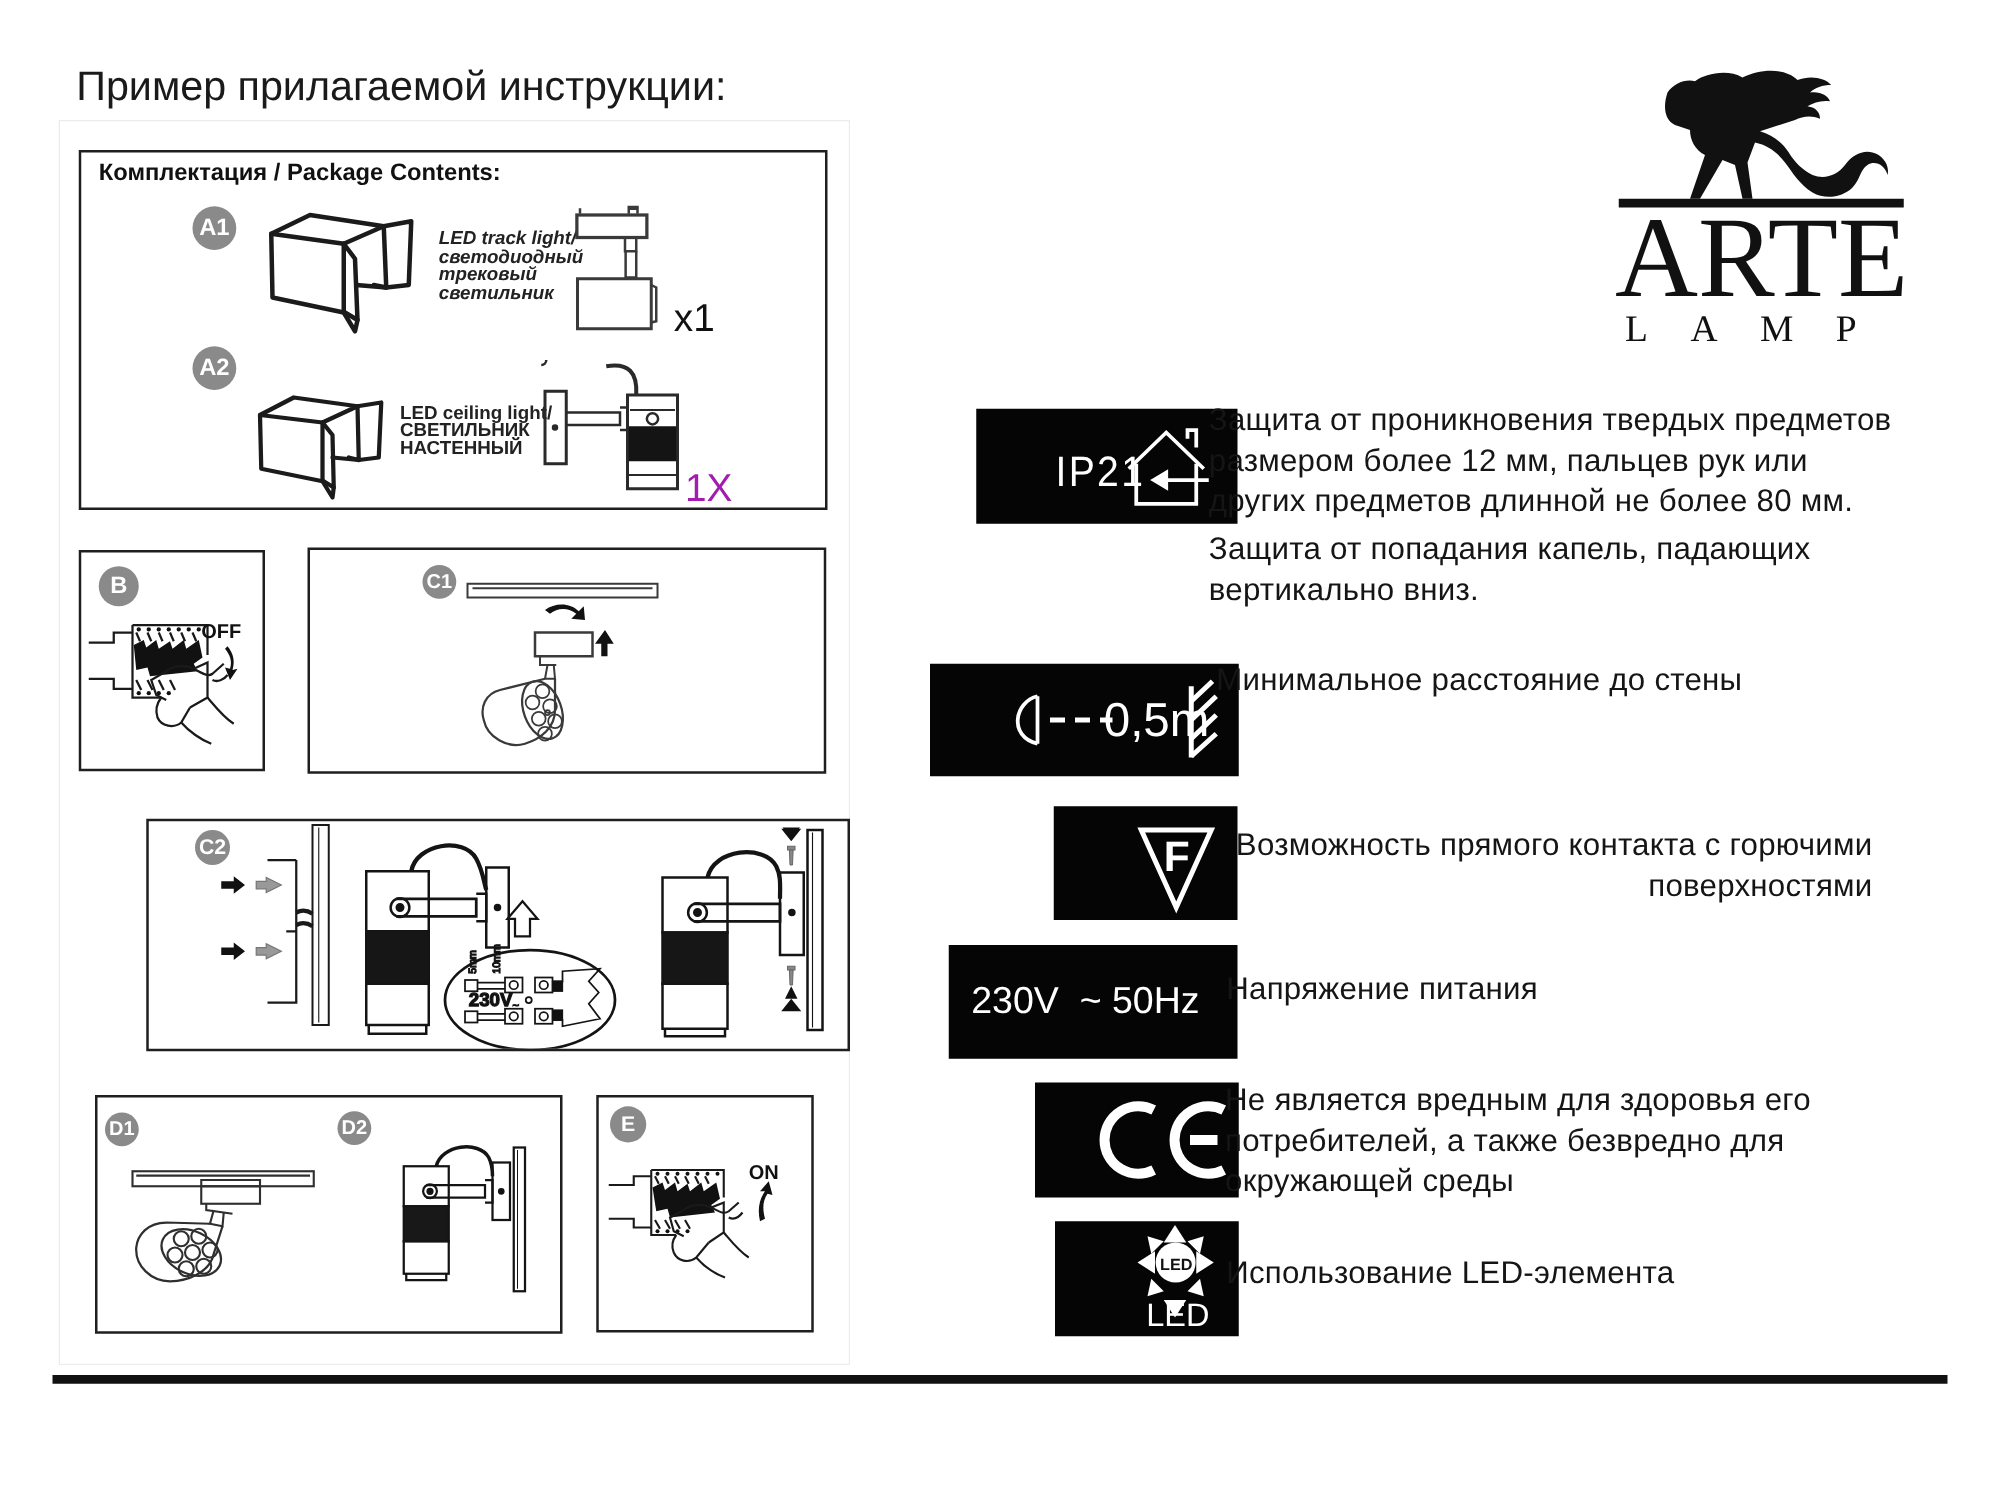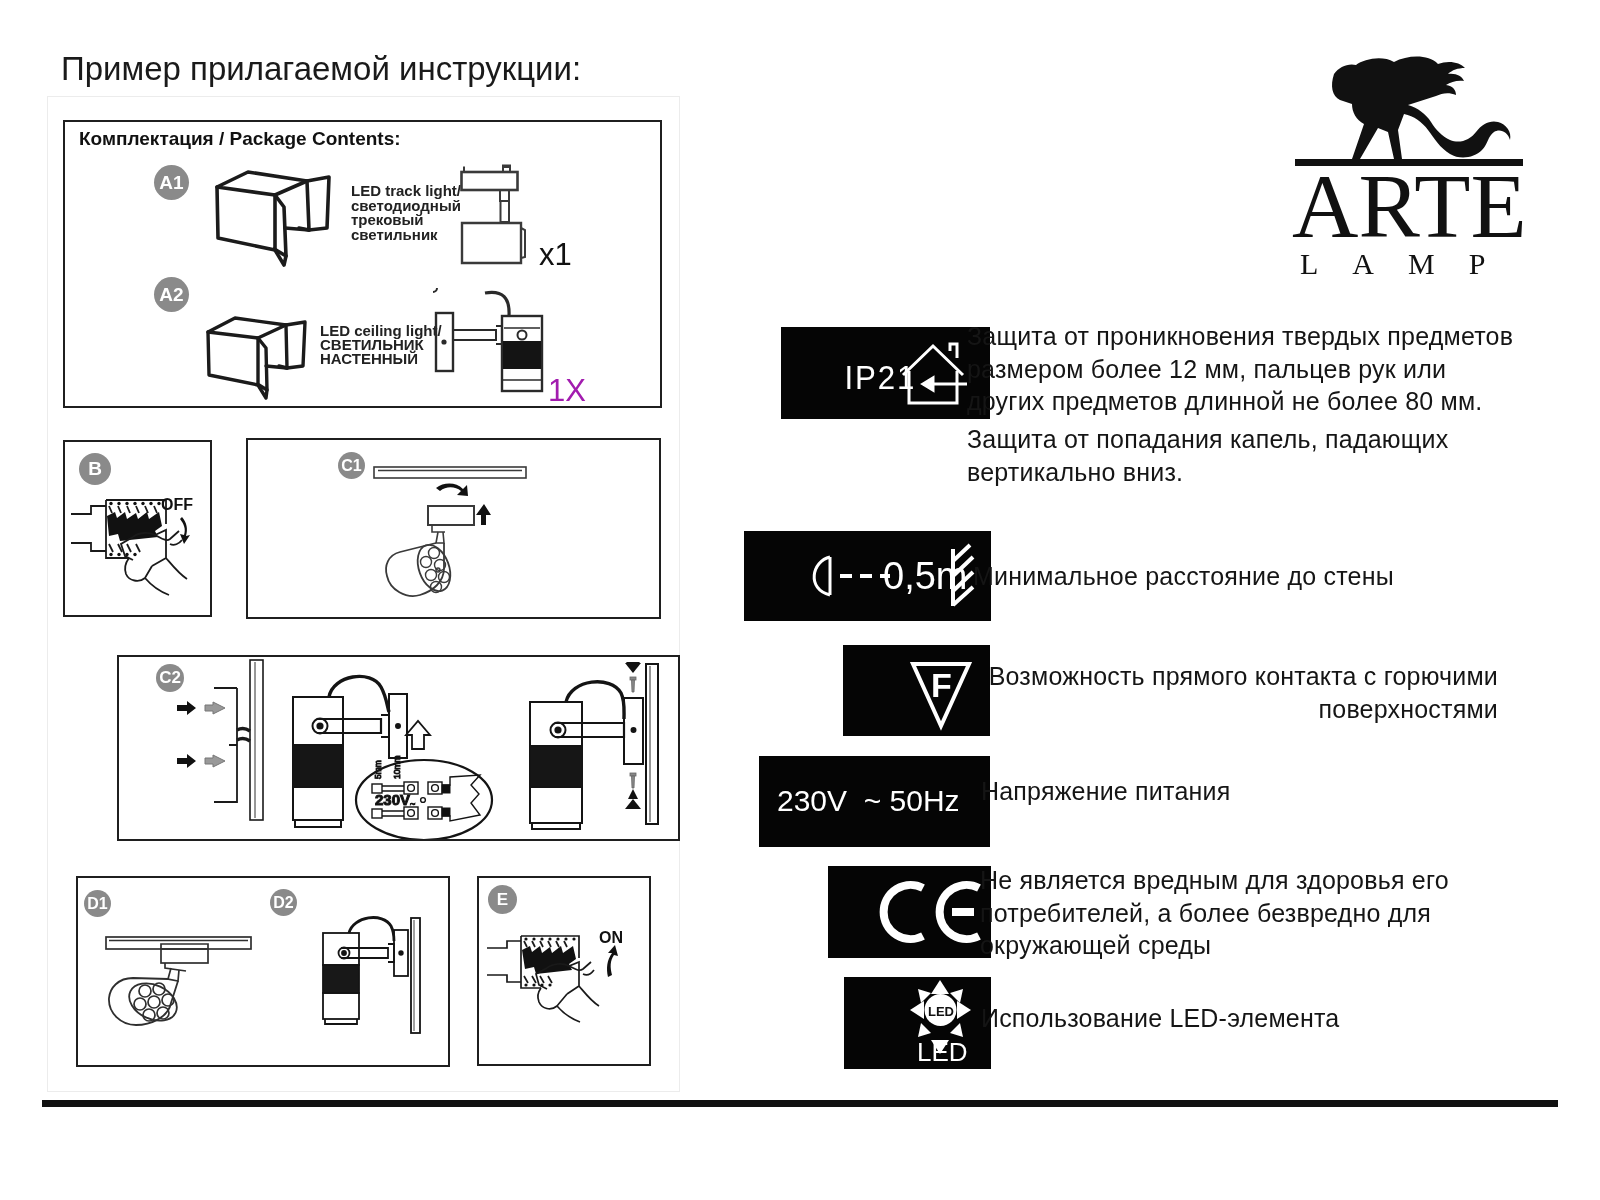--- a/index.html
+++ b/index.html
@@ -27,21 +27,21 @@
         <path d="M4,19 L35,4 L94,13 L62,27 Z"></path>
         <path d="M4,19 L5,70 L62,82 L62,27"></path>
         <path d="M94,13 L96,62 L86,60"></path>
         <path d="M94,13 L116,9 L114,60 L96,62"></path>
         <path d="M62,27 L71,39 L73,88 L63,82"></path>
         <path d="M72,60 L96,62"></path>
         <path d="M62,82 L71,97 L73,88"></path>
       </g>
     </svg>
 
-    <div class="abs" style="left:286px;top:62px;font-size:15px;line-height:14.7px;font-weight:bold;color:#222;">LED track light/<br>светодиодный<br>трековый<br>светильник</div>
+    <div class="abs" style="left:286px;top:62px;font-size:15px;line-height:14.7px;font-weight:bold;color:#222;font-style:italic;">LED track light/<br>светодиодный<br>трековый<br>светильник</div>
 
     <svg class="abs" style="left:393px;top:40px;" width="135" height="125" viewBox="0 0 135 125">
       <g fill="none" stroke="#3a3a3a" stroke-width="2">
         <rect x="3.5" y="10" width="56" height="18" stroke-width="2.6"></rect>
         <path d="M45,9 L45,5 L52,5 L52,9 M44,3.5 L53,3.5"></path>
         <path d="M6,9 L6,4.5"></path>
         <path d="M42,28 L51,28 L51,39 L42,39 Z"></path>
         <path d="M42.5,39 L42.5,60 L51,60 L51,39"></path>
         <path d="M4,61 L63,61 L63,101 L4,101 Z" stroke-width="2.4"></path>
         <path d="M63,66 L67,68 L67,95 L63,96"></path>
@@ -382,17 +382,17 @@
         <path d="M73,54 L60,50 L70,40 Z" transform="translate(0,6)"></path>
         <circle cx="50.5" cy="33" r="16"></circle>
       </g>
       <text x="38" y="39" font-size="13" font-weight="bold" fill="#111" font-family="Liberation Sans">LED</text>
       <text x="27" y="84" font-size="26" fill="#fff" font-family="Liberation Sans">LED</text>
     </svg>
   </div>
 
   <div class="rtxt" style="left:967px;top:320px;width:560px;">Защита от проникновения твердых предметов размером более 12 мм, пальцев рук или других предметов длинной не более 80 мм.</div>
   <div class="rtxt" style="left:967px;top:423px;width:560px;">Защита от попадания капель, падающих вертикально вниз.</div>
-  <div class="rtxt" style="left:973px;top:560px;">Минимальное расстояние до стены</div>
+  <div class="rtxt" style="left:973px;top:528px;">Минимальное расстояние до стены</div>
   <div class="rtxt" style="left:978px;top:660px;width:520px;text-align:right;">Возможность прямого контакта с горючими поверхностями</div>
   <div class="rtxt" style="left:981px;top:775px;">Напряжение питания</div>
-  <div class="rtxt" style="left:980px;top:864px;width:480px;">Не является вредным для здоровья его потребителей, а более безвредно для окружающей среды</div>
+  <div class="rtxt" style="left:980px;top:864px;width:480px;">Не является вредным для здоровья его потребителей, а также безвредно для окружающей среды</div>
   <div class="rtxt" style="left:981px;top:1002px;">Использование LED-элемента</div>
 
 </body></html>

